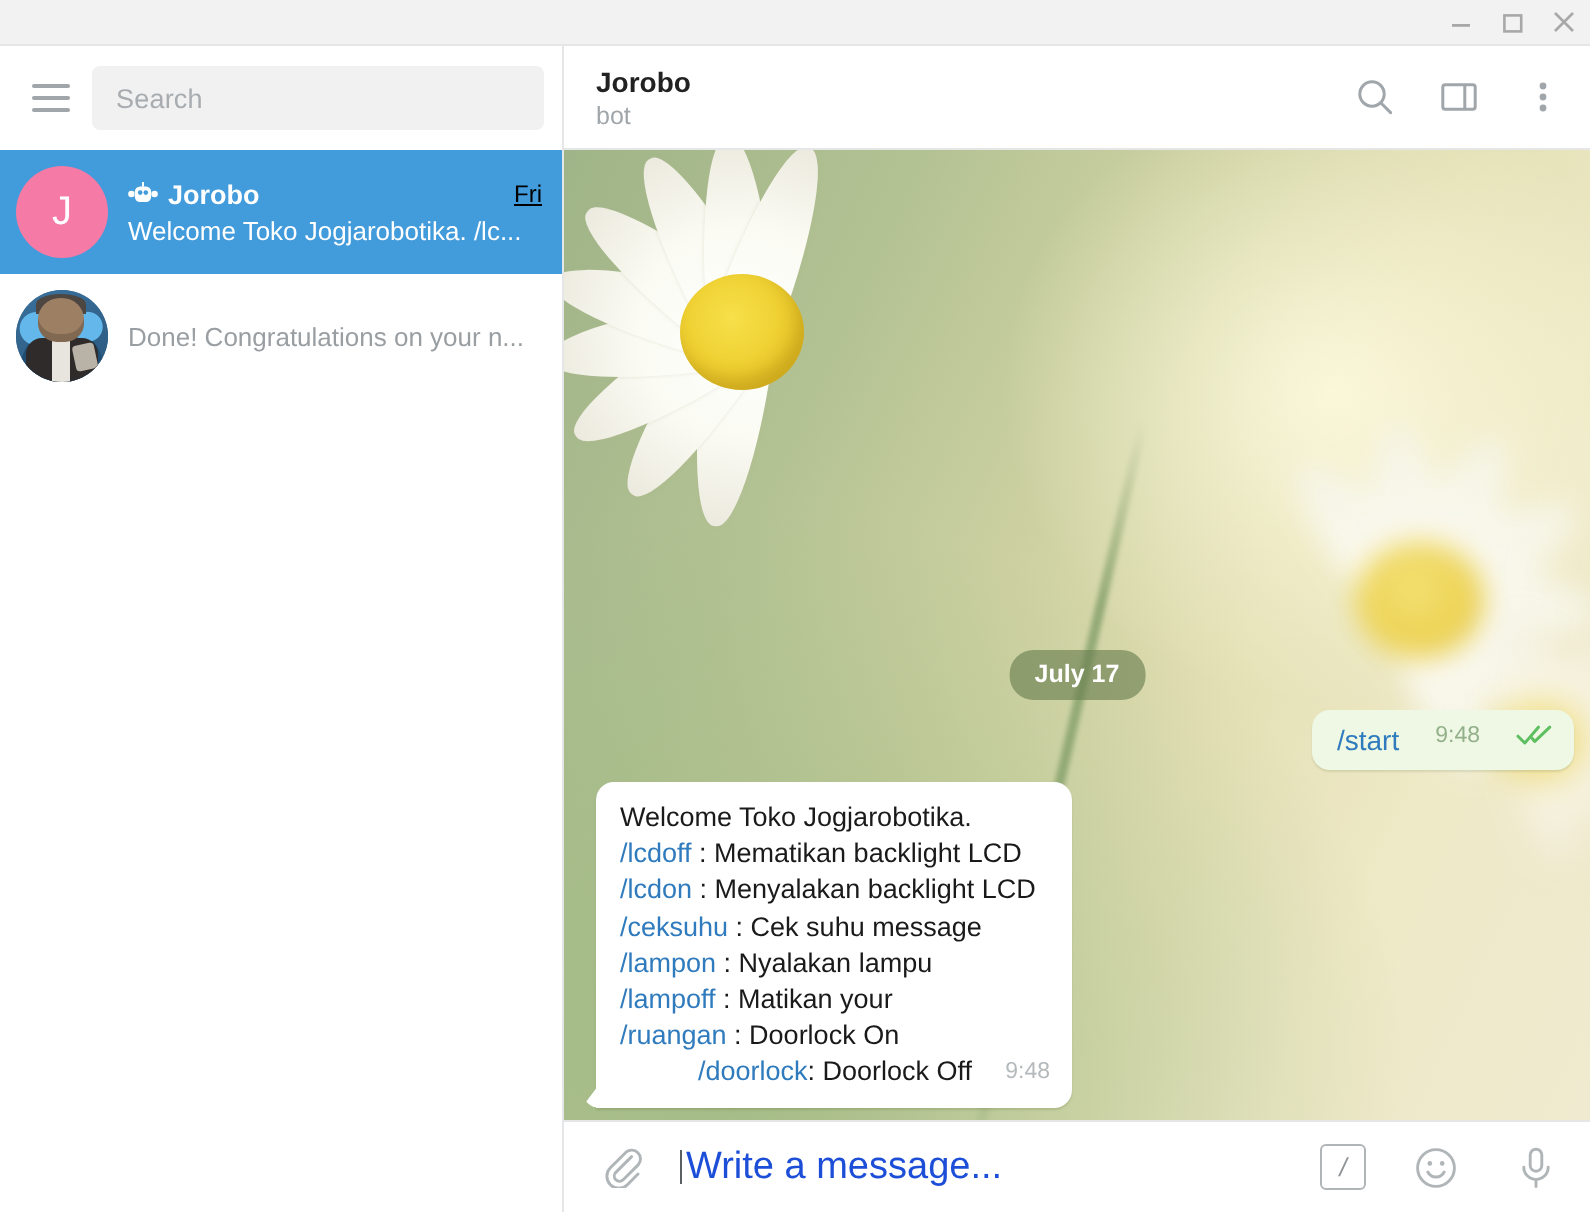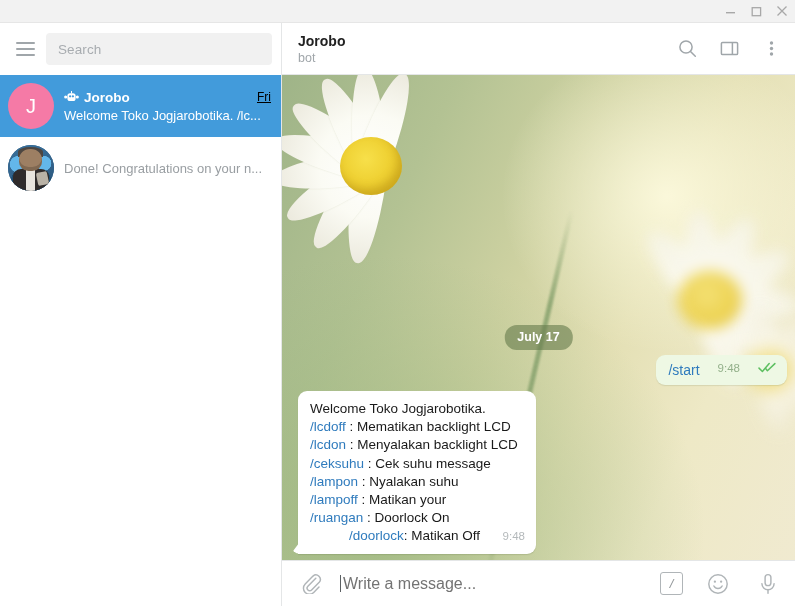--- a/index.html
+++ b/index.html
@@ -468,22 +468,22 @@
     padding-left: 14px;
     min-width: 0;
   }
   .caret {
     width: 1px;
     height: 17px;
     background: #5a5f62;
     margin-right: 2px;
   }
   .cmp-input .ph {
-    font-size: 16px;
-    color: #737373;
+    font-size: 19px;
+    color: #1d4ed8;
   }
   .cmp-right { display: flex; align-items: center; gap: 20px; margin-left: auto; padding-left: 10px; }
   .slash-box {
     width: 21px; height: 21px;
     border: 1.6px solid #b0b5b8;
     border-radius: 3px;
     display: flex; align-items: center; justify-content: center;
     color: #8f9497;
     font-size: 13px;
     font-style: italic;
@@ -663,31 +663,31 @@
             <div class="line">
               <span class="cmd">/lcdoff</span><span> : Mematikan backlight LCD</span>
             </div>
             <div class="line">
               <span class="cmd">/lcdon</span><span> : Menyalakan backlight LCD</span>
             </div>
             <div class="line">
               <span class="cmd">/ceksuhu</span><span> : Cek suhu message</span>
             </div>
             <div class="line">
-              <span class="cmd">/lampon</span><span> : Nyalakan suhu</span>
+              <span class="cmd">/lampon</span><span> : Nyalakan lampu</span>
             </div>
             <div class="line">
               <span class="cmd">/lampoff</span><span> : Matikan your</span>
             </div>
             <div class="line">
               <span class="cmd">/ruangan</span><span> : Doorlock On</span>
             </div>
             <div class="line lastline">
               <span class="cmd">/doorlock</span>
-                <span> : Matikan Off</span>
+                <span> : Doorlock Off</span>
               <span class="time">9:48</span>
             </div>
           </div>
 
         </div>
       </div>
 
       <div class="composer">
         <div class="cmp-btn">
           <svg width="21" height="21" viewBox="0 0 21 21">

